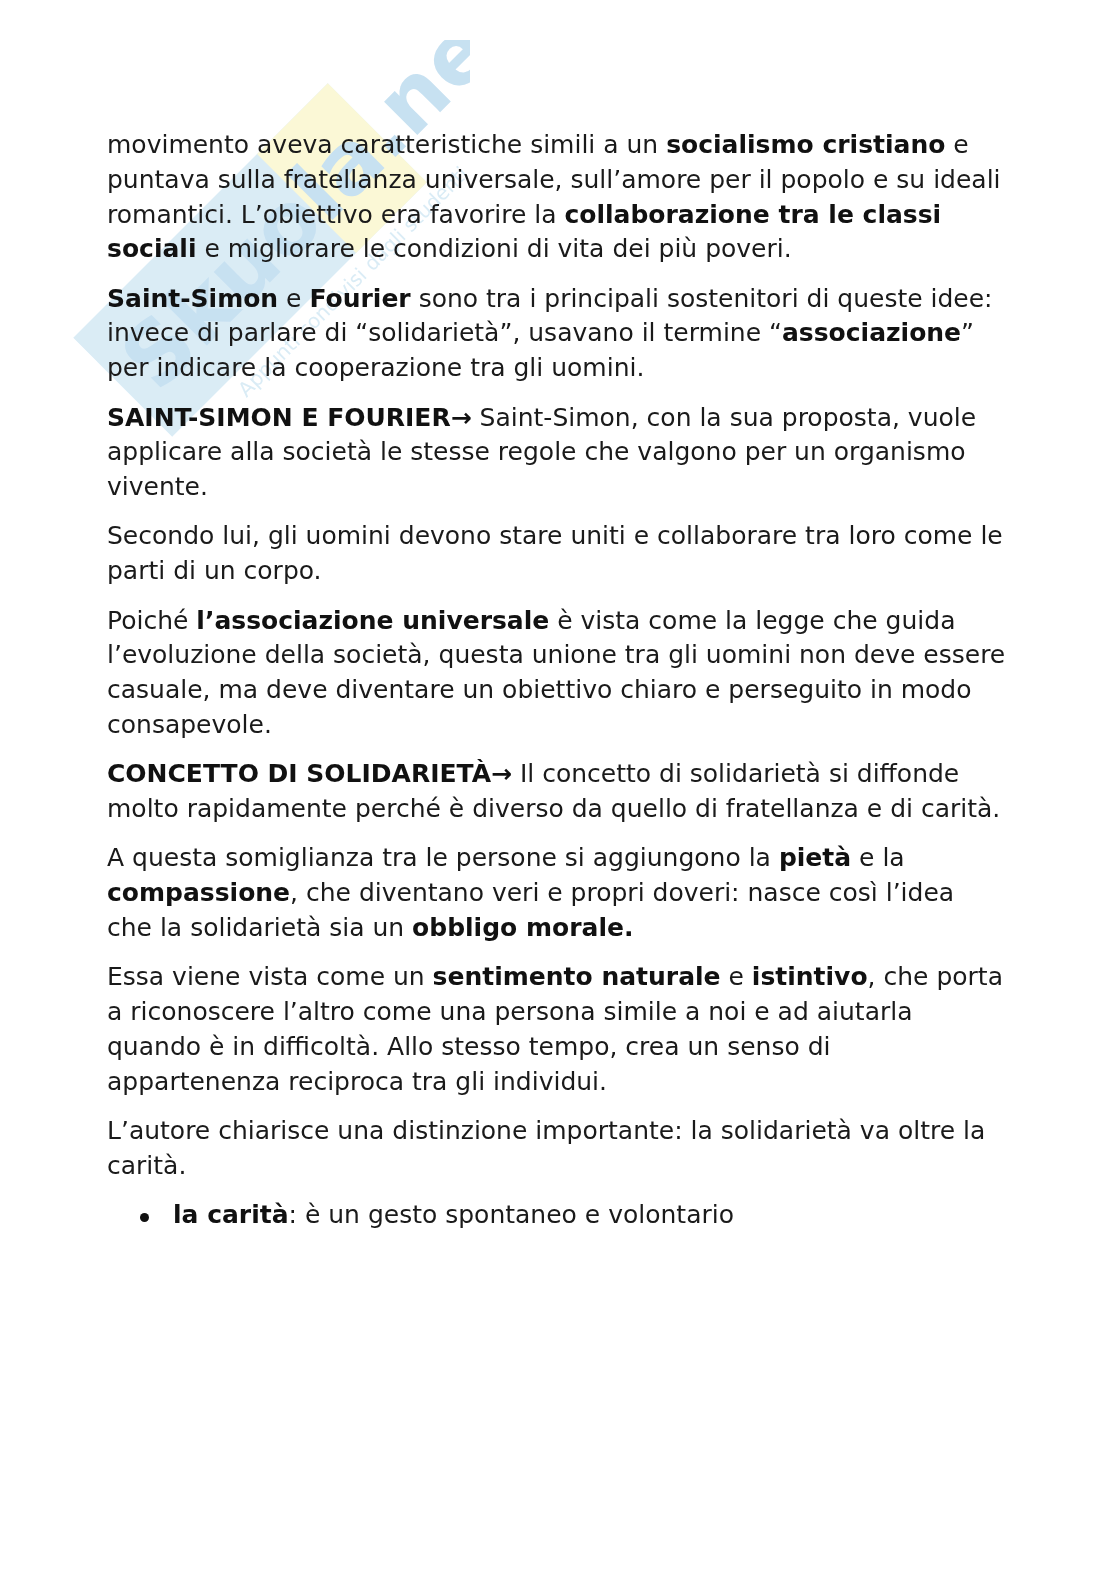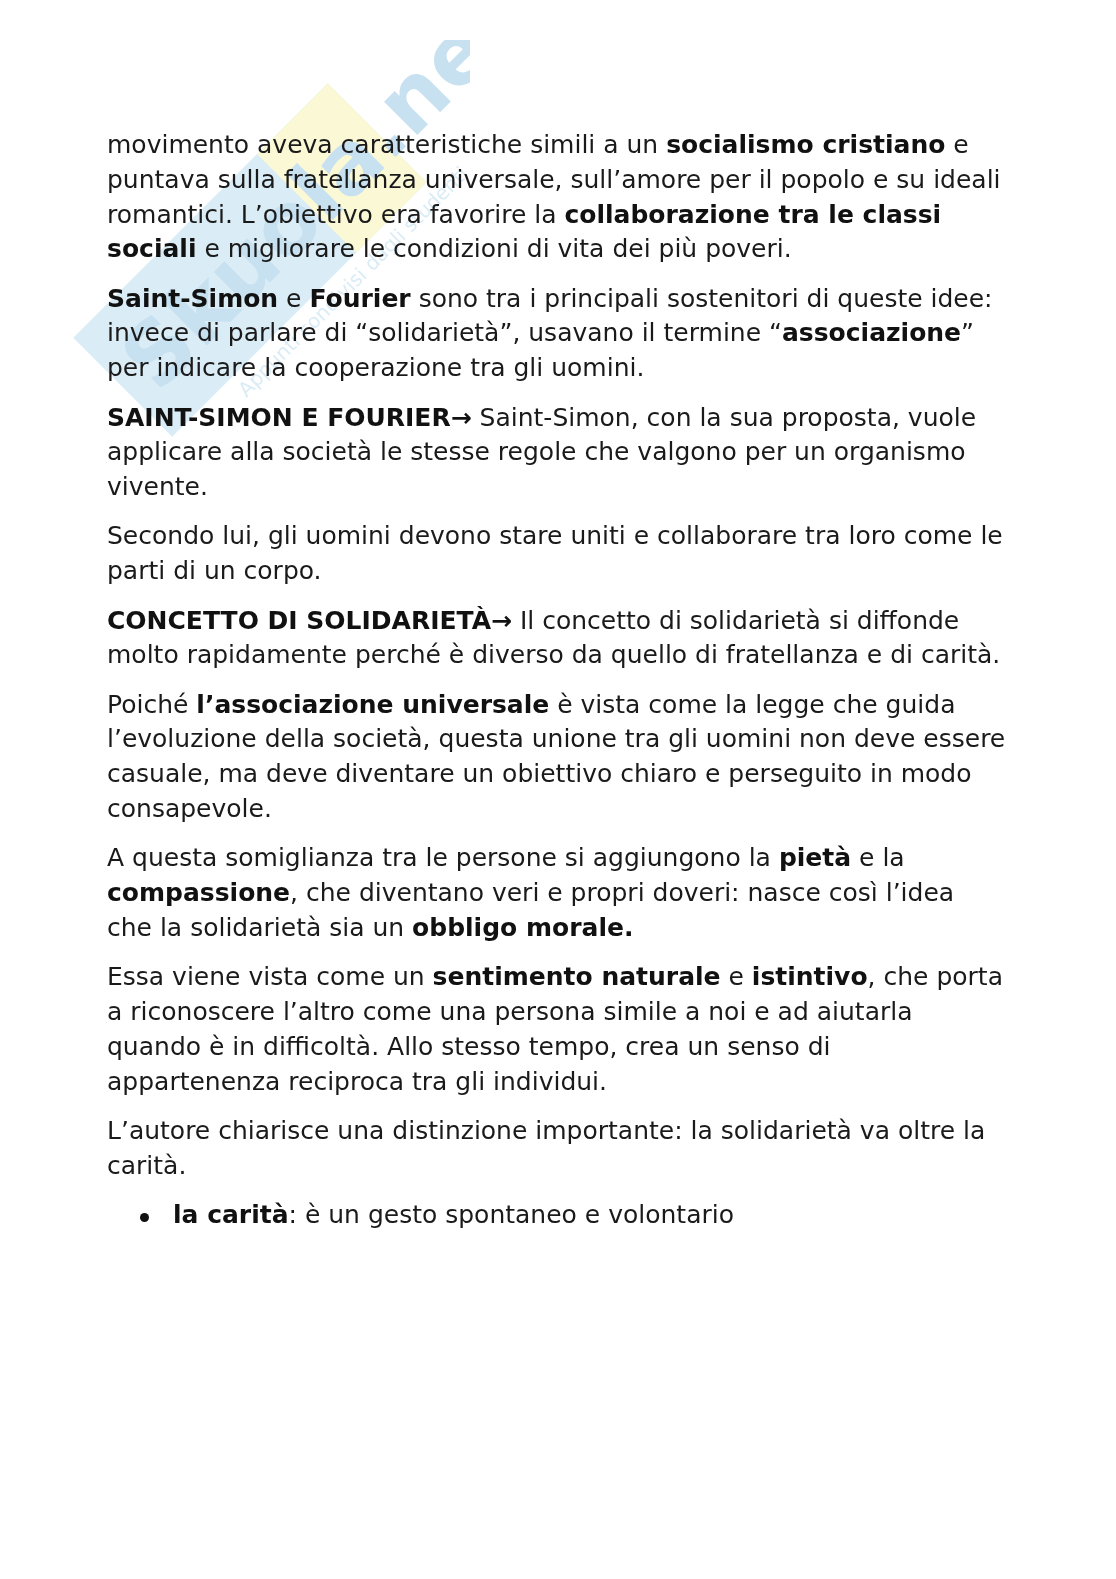--- a/index.html
+++ b/index.html
@@ -33,22 +33,22 @@
       <text x="60" y="250" font-family="DejaVu Sans, sans-serif" font-weight="bold" font-size="86" fill="#c2def0">Skuola.net</text>
       <text x="120" y="315" font-family="DejaVu Sans, sans-serif" font-size="20" fill="#d6eaf5">Appunti condivisi dagli studenti</text>
     </g>
   </svg>
 
   <div class="content" id="content">
       <p><span>movimento aveva caratteristiche simili a un </span><b>socialismo cristiano</b><span> e puntava sulla fratellanza universale, sull’amore per il popolo e su ideali romantici. L’obiettivo era favorire la </span><b>collaborazione tra le classi sociali</b><span> e migliorare le condizioni di vita dei più poveri.</span></p>
       <p><b>Saint-Simon</b><span> e </span><b>Fourier</b><span> sono tra i principali sostenitori di queste idee: invece di parlare di “solidarietà”, usavano il termine “</span><b>associazione</b><span>” per indicare la cooperazione tra gli uomini.</span></p>
       <p><b>SAINT-SIMON E FOURIER→</b><span> Saint-Simon, con la sua proposta, vuole applicare alla società le stesse regole che valgono per un organismo vivente.</span></p>
       <p><span>Secondo lui, gli uomini devono stare uniti e collaborare tra loro come le parti di un corpo.</span></p>
+      <p><span>Poiché </span><b>l’associazione universale</b><span> è vista come la legge che guida l’evoluzione della società, questa unione tra gli uomini non deve essere casuale, ma deve diventare un obiettivo chiaro e perseguito in modo consapevole.</span></p>
       <p><b>CONCETTO DI SOLIDARIETÀ→</b><span> Il concetto di solidarietà si diffonde molto rapidamente perché è diverso da quello di fratellanza e di carità.</span></p>
-      <p><span>Poiché </span><b>l’associazione universale</b><span> è vista come la legge che guida l’evoluzione della società, questa unione tra gli uomini non deve essere casuale, ma deve diventare un obiettivo chiaro e perseguito in modo consapevole.</span></p>
       <p><span>A questa somiglianza tra le persone si aggiungono la </span><b>pietà</b><span> e la </span><b>compassione</b><span>, che diventano veri e propri doveri: nasce così l’idea che la solidarietà sia un </span><b>obbligo morale.</b></p>
       <p><span>Essa viene vista come un </span><b>sentimento naturale</b><span> e </span><b>istintivo</b><span>, che porta a riconoscere l’altro come una persona simile a noi e ad aiutarla quando è in difficoltà. Allo stesso tempo, crea un senso di appartenenza reciproca tra gli individui.</span></p>
       <p><span>L’autore chiarisce una distinzione importante: la solidarietà va oltre la carità.</span></p>
       <ul class="bullets">
         <li><b>la carità</b><span>: è un gesto spontaneo e volontario</span></li>
       </ul>
     </div>
 </div>
 
 </body></html>

